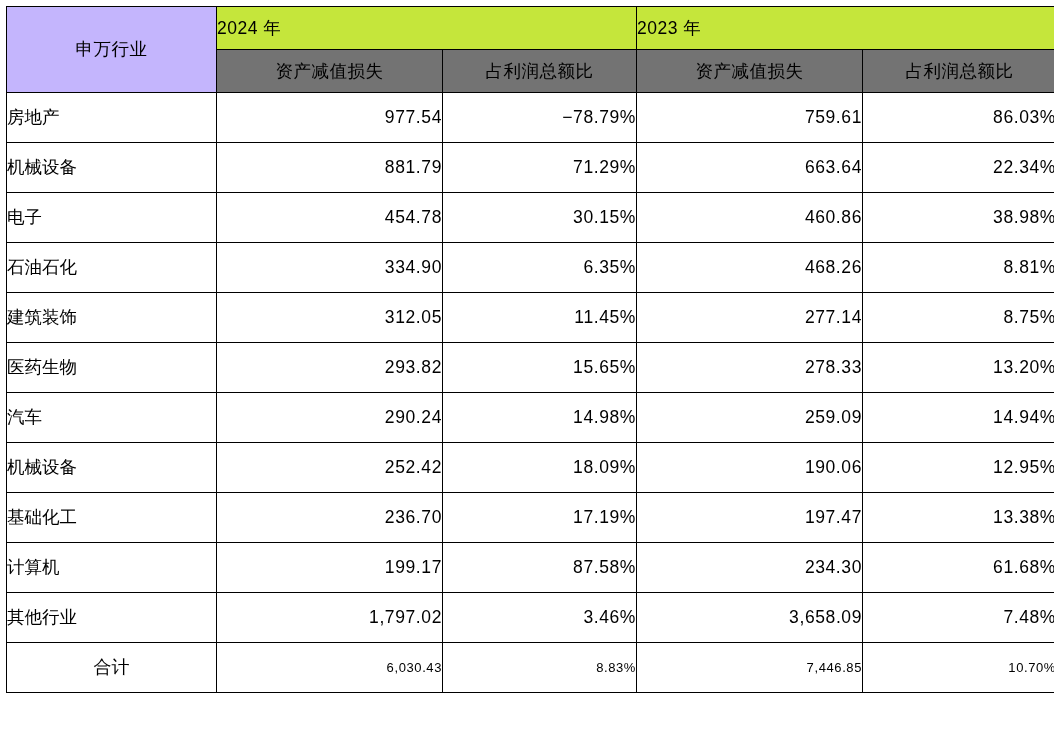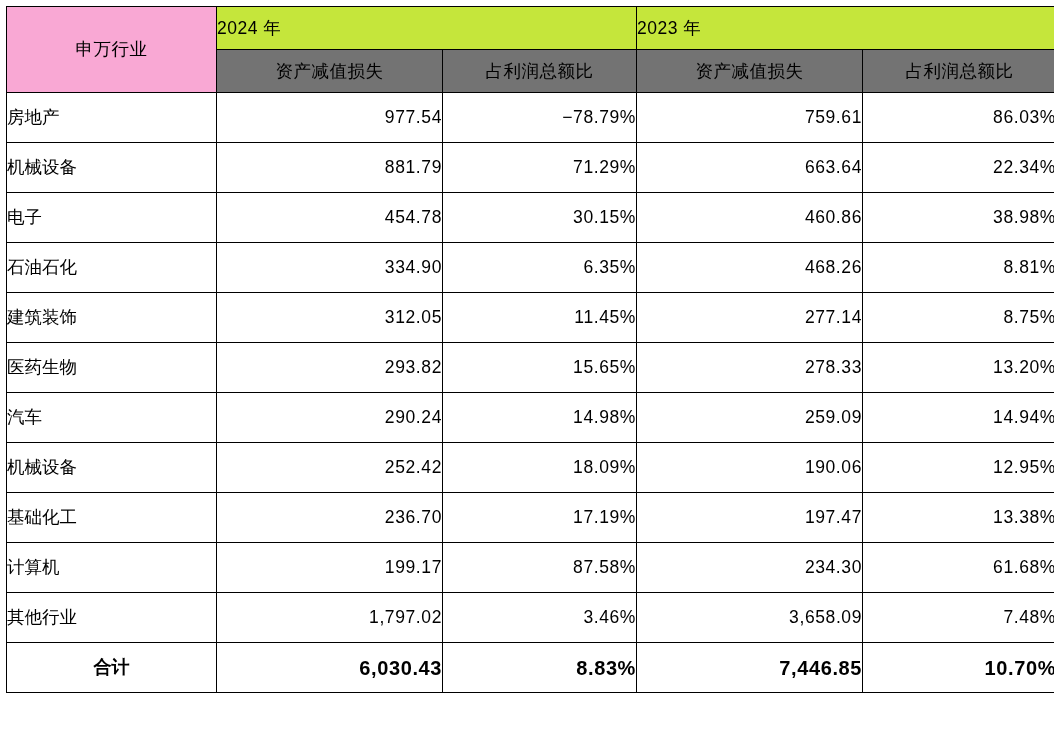--- a/index.html
+++ b/index.html
@@ -38,21 +38,21 @@
   
   .hdr {
     background: #c5e63b;
     text-align: left;
     font-weight: bold;
     font-size: 18px;
     height: 42px;
     letter-spacing: 0.5px;
   }
   .hdr-corner {
-    background: #f9a8d4;
+    background: #c4b5fd;
     text-align: center;
     font-weight: bold;
     font-size: 18.5px;
     letter-spacing: 0.5px;
   }
   .hdr-sub {
     background: #737373;
     text-align: center;
     font-weight: bold;
     font-size: 17.5px;
@@ -69,31 +69,31 @@
   .cell-num {
     text-align: right;
     padding-right: 14px;
     height: 49px;
     font-size: 17.5px;
     font-family: "Liberation Sans", sans-serif;
     letter-spacing: 0.6px;
   }
   
   tr.total-row td {
-    font-weight: bold;
+    font-weight: normal;
     height: 49px;
     margin-top: 24px;
   }
   tr.total-row .cell-industry {
     text-align: center;
     padding-left: 0;
     font-size: 18px;
   }
   tr.total-row .cell-num {
-    font-size: 20px;
+    font-size: 13px;
   }
   
   col.c-industry { width: 210px; }
   col.c-val { width: 226px; }
   col.c-pct { width: 194px; }
 </style>
 </head>
 <body>
 
 <div class="sheet">

